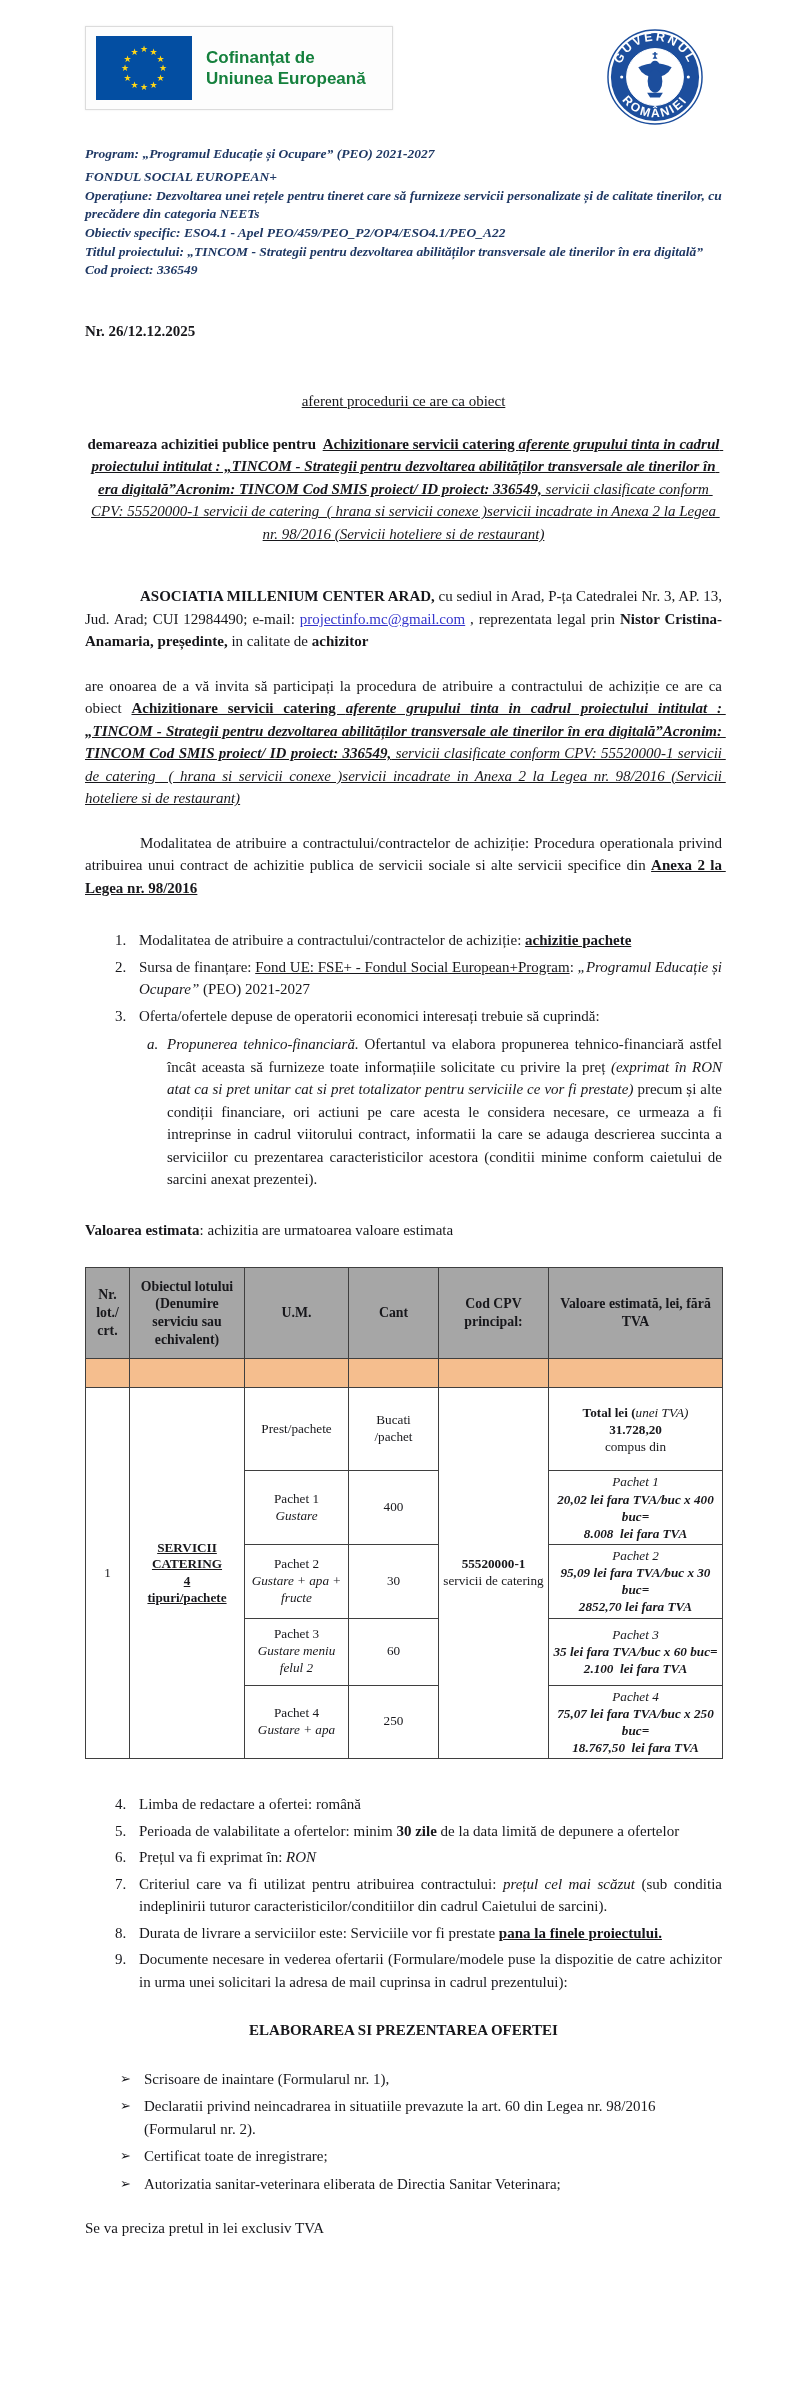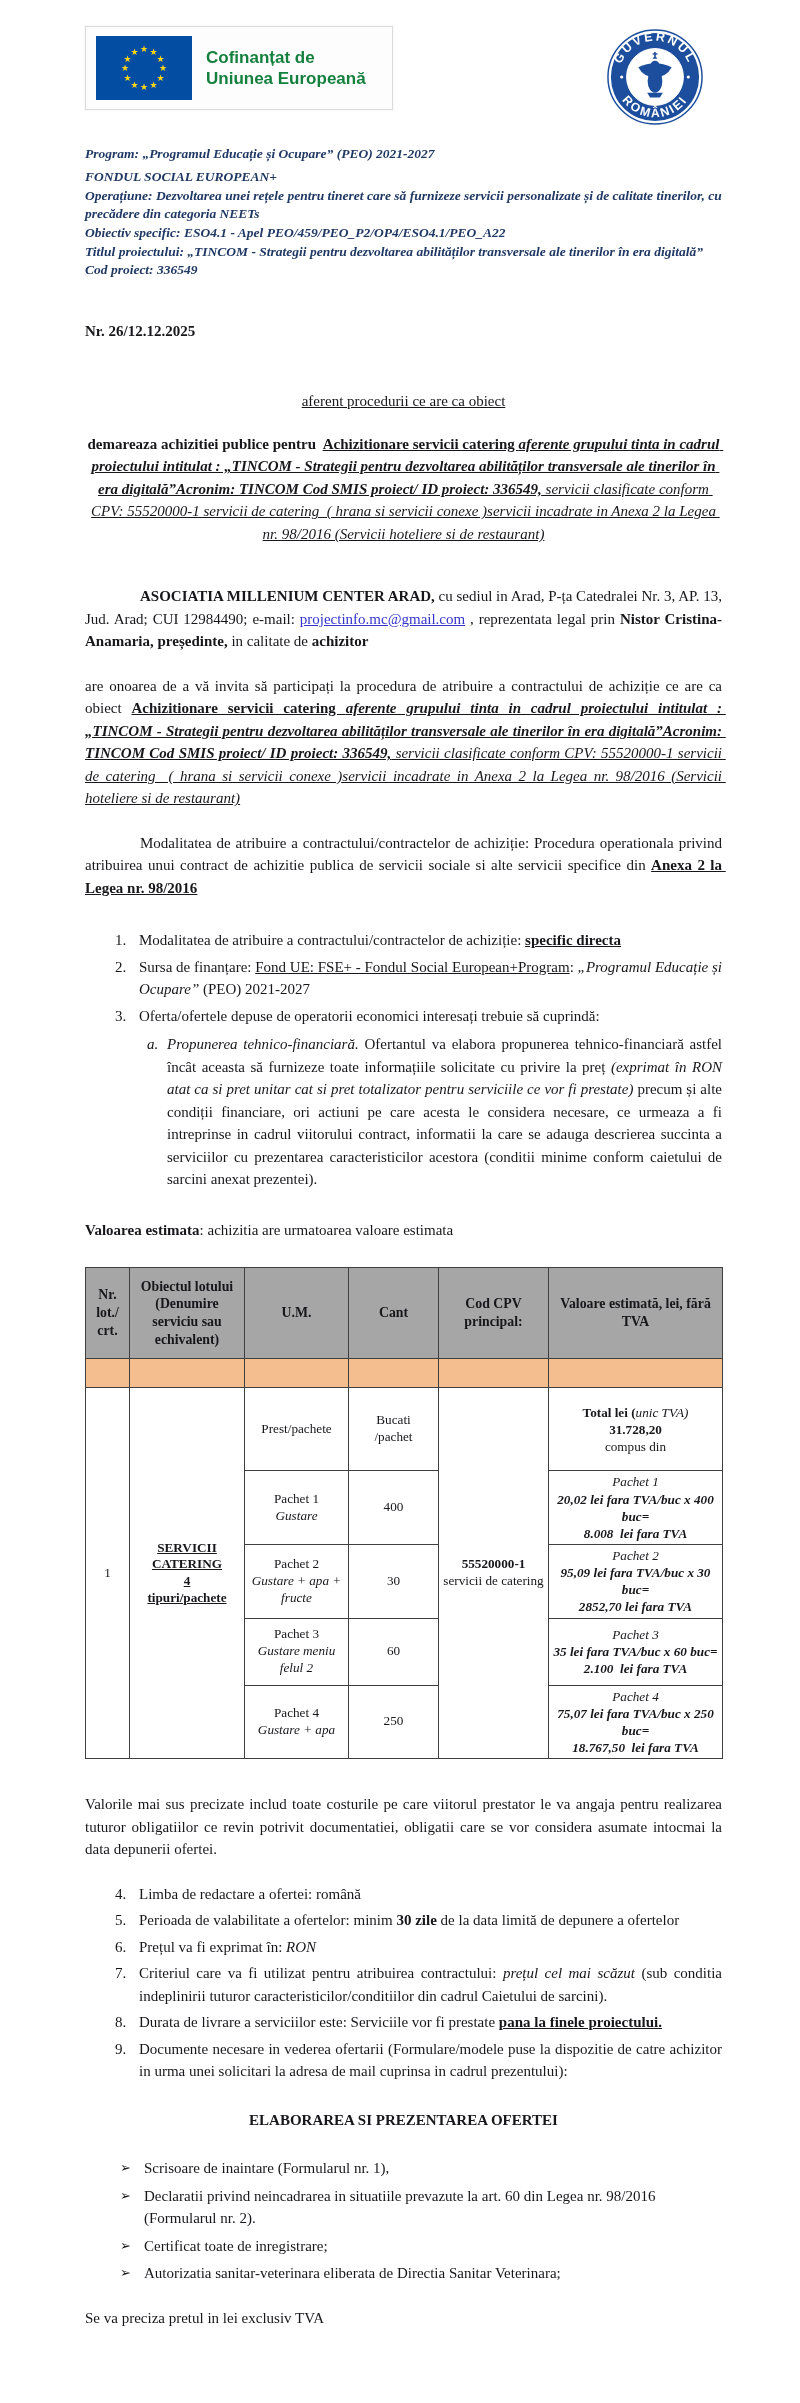--- a/index.html
+++ b/index.html
@@ -134,21 +134,21 @@
   <div class="t2">aferent procedurii ce are ca obiect</div>
   <div class="t3"><span class="run b">demareaza achizitiei publice pentru  </span><span class="run b u">Achizitionare servicii catering </span><span class="run b i u">aferente grupului tinta in cadrul proiectului intitulat : „TINCOM - Strategii pentru dezvoltarea abilităților transversale ale tinerilor în era digitală”</span><span class="run b i u">Acronim: TINCOM Cod SMIS proiect/ ID proiect: 336549,</span><span class="run i u"> servicii clasificate conform CPV: 55520000-1 servicii de catering  ( hrana si servicii conexe )servicii incadrate in Anexa 2 la Legea nr. 98/2016 (Servicii hoteliere si de restaurant)</span></div>
 
   <p class="par ind"><span class="run b">ASOCIATIA MILLENIUM CENTER ARAD,</span><span class="run"> cu sediul in Arad, P-ța Catedralei Nr. 3, AP. 13, Jud. Arad; CUI 12984490; e-mail: </span><span class="run link">projectinfo.mc@gmail.com</span><span class="run"> , reprezentata legal prin </span><span class="run b">Nistor Cristina-Anamaria, președinte,</span><span class="run"> in calitate de </span><span class="run b">achizitor</span></p>
   <p class="par"><span class="run">are onoarea de a vă invita să participați la procedura de atribuire a contractului de achiziție ce are ca obiect </span><span class="run b u">Achizitionare servicii catering </span><span class="run b i u">aferente grupului tinta in cadrul proiectului intitulat : „TINCOM - Strategii pentru dezvoltarea abilităților transversale ale tinerilor în era digitală”Acronim: TINCOM Cod SMIS proiect/ ID proiect: 336549,</span><span class="run i u"> servicii clasificate conform CPV: 55520000-1 servicii de catering  ( hrana si servicii conexe )servicii incadrate in Anexa 2 la Legea nr. 98/2016 (Servicii hoteliere si de restaurant)</span></p>
   <p class="par ind mb30"><span class="run">Modalitatea de atribuire a contractului/contractelor de achiziție: Procedura operationala privind atribuirea unui contract de achizitie publica de servicii sociale si alte servicii specifice din </span><span class="run b u">Anexa 2 la Legea nr. 98/2016</span></p>
 
   <div class="nlist">
     <div class="li">
       <span class="num">1.</span>
-      <div class="li-body"><span class="run">Modalitatea de atribuire a contractului/contractelor de achiziție: </span><span class="run b u">specific directa</span></div>
+      <div class="li-body"><span class="run">Modalitatea de atribuire a contractului/contractelor de achiziție: </span><span class="run b u">achizitie pachete</span></div>
     </div>
     <div class="li">
       <span class="num">2.</span>
       <div class="li-body"><span class="run">Sursa de finanțare: </span><span class="run u">Fond UE: FSE+ - Fondul Social European+Program</span><span class="run">: </span><span class="run i">„Programul Educație și Ocupare”</span><span class="run"> (PEO) 2021-2027</span></div>
     </div>
     <div class="li">
       <span class="num">3.</span>
       <div class="li-body"><span class="run">Oferta/ofertele depuse de operatorii economici interesați trebuie să cuprindă:</span></div>
     </div>
   </div>
@@ -184,21 +184,21 @@
           <td></td>
       <td></td>
           <td></td>
     </tr>
     <tr class="r1">
       <td class="c" rowspan="5">1</td>
       <td class="c" rowspan="5"><span class="run b u">SERVICII</span><br><span class="run b u">CATERING</span><br><span class="run b u">4</span><br><span class="run b u">tipuri/pachete</span></td>
       <td class="c"><span class="run">Prest/pachete</span></td>
       <td class="c"><span class="run">Bucati</span><br><span class="run">/pachet</span></td>
       <td class="c" rowspan="5"><span class="run b">55520000-1 </span><span class="run">servicii de catering</span></td>
-      <td class="valc"><span class="run b">Total lei (</span><span class="run i">unic TVA)</span><br><span class="run b">31.728,20</span><br><span class="run">compus din</span></td>
+      <td class="valc"><span class="run b">Total lei (</span><span class="run i">unei TVA)</span><br><span class="run b">31.728,20</span><br><span class="run">compus din</span></td>
     </tr>
     <tr class="rb">
       <td class="c"><span class="run">Pachet 1</span><br><span class="run i">Gustare</span></td>
       <td class="c"><span class="run">400</span></td>
       <td class="valc"><span class="run i">Pachet 1</span><br><span class="run b i">20,02 lei fara TVA/buc x 400 buc=</span><br><span class="run b i">8.008  lei fara TVA</span></td>
     </tr>
     <tr class="rb">
       <td class="c"><span class="run">Pachet 2</span><br><span class="run i">Gustare + apa + fructe</span></td>
       <td class="c"><span class="run">30</span></td>
       <td class="valc"><span class="run i">Pachet 2</span><br><span class="run b i">95,09 lei fara TVA/buc x 30 buc=</span><br><span class="run b i">2852,70 lei fara TVA</span></td>
@@ -209,21 +209,20 @@
       <td class="valc"><span class="run i">Pachet 3</span><br><span class="run b i">35 lei fara TVA/buc x 60 buc=</span><br><span class="run b i">2.100  lei fara TVA</span></td>
     </tr>
     <tr class="rb">
       <td class="c"><span class="run">Pachet 4</span><br><span class="run i">Gustare + apa</span></td>
       <td class="c"><span class="run">250</span></td>
       <td class="valc"><span class="run i">Pachet 4</span><br><span class="run b i">75,07 lei fara TVA/buc x 250 buc=</span><br><span class="run b i">18.767,50  lei fara TVA</span></td>
     </tr>
   </tbody>
     </table>
 
-  <p class="par">Valorile mai sus precizate includ toate costurile pe care viitorul prestator le va angaja pentru realizarea tuturor obligatiilor ce revin potrivit documentatiei, obligatii care se vor considera asumate intocmai la data depunerii ofertei.</p>
 
   <div class="nlist mb26">
     <div class="li">
       <span class="num">4.</span>
       <div class="li-body"><span class="run">Limba de redactare a ofertei: română</span></div>
     </div>
     <div class="li">
       <span class="num">5.</span>
       <div class="li-body"><span class="run">Perioada de valabilitate a ofertelor: minim </span><span class="run b">30 zile</span><span class="run"> de la data limită de depunere a ofertelor</span></div>
     </div>

